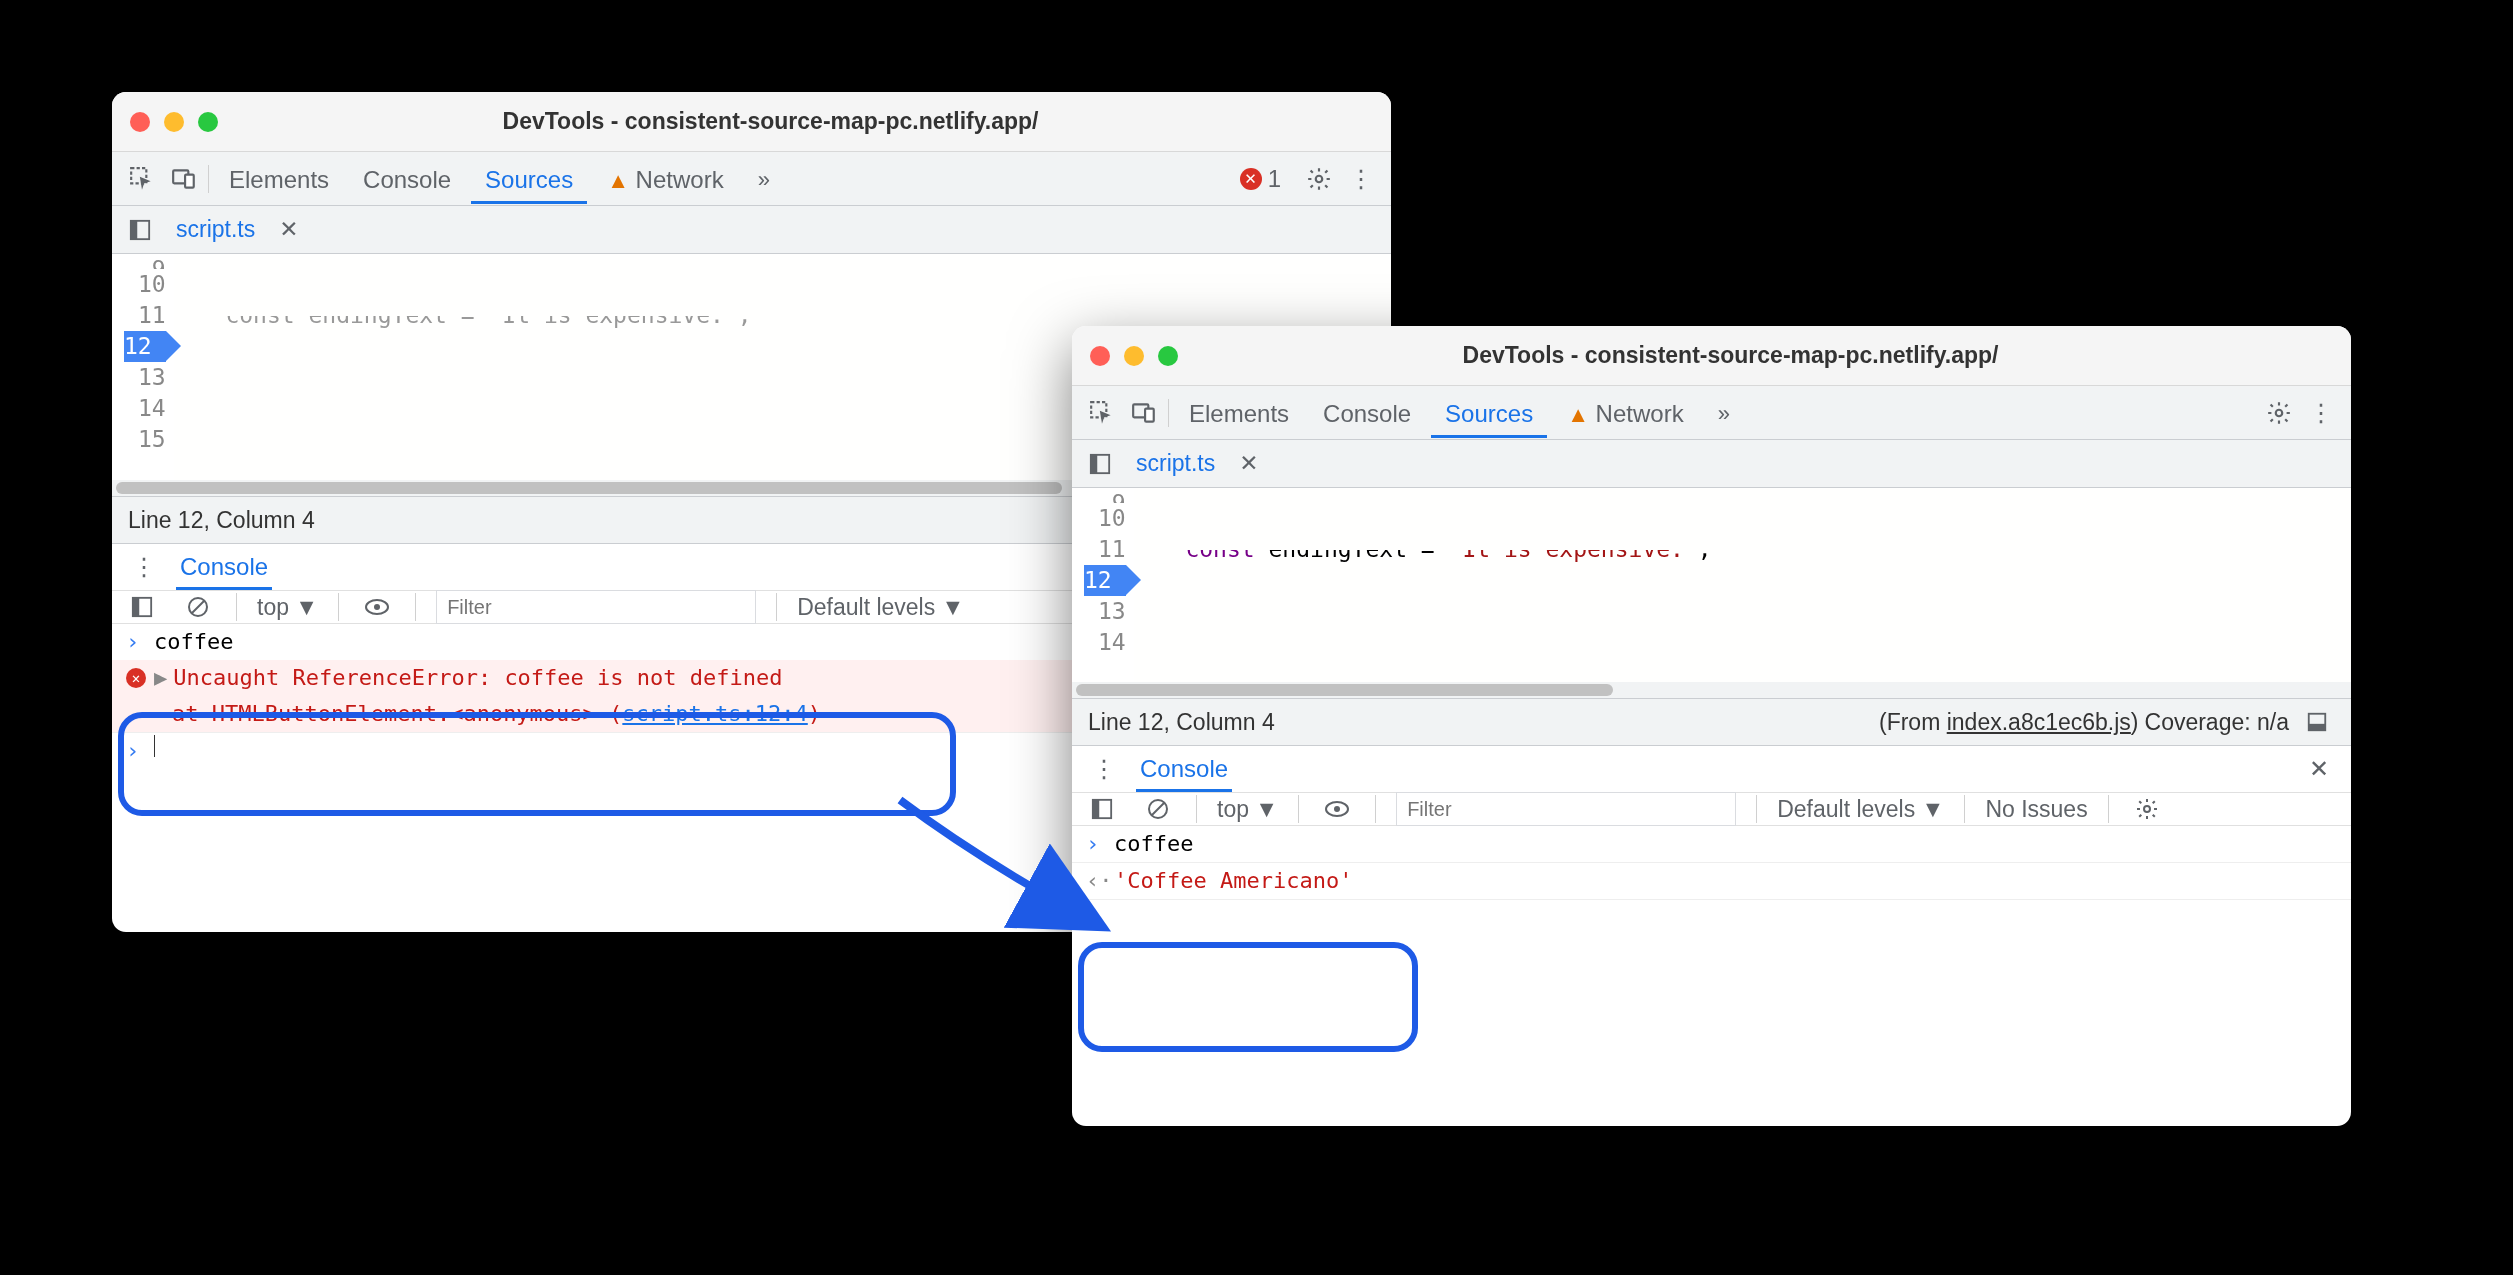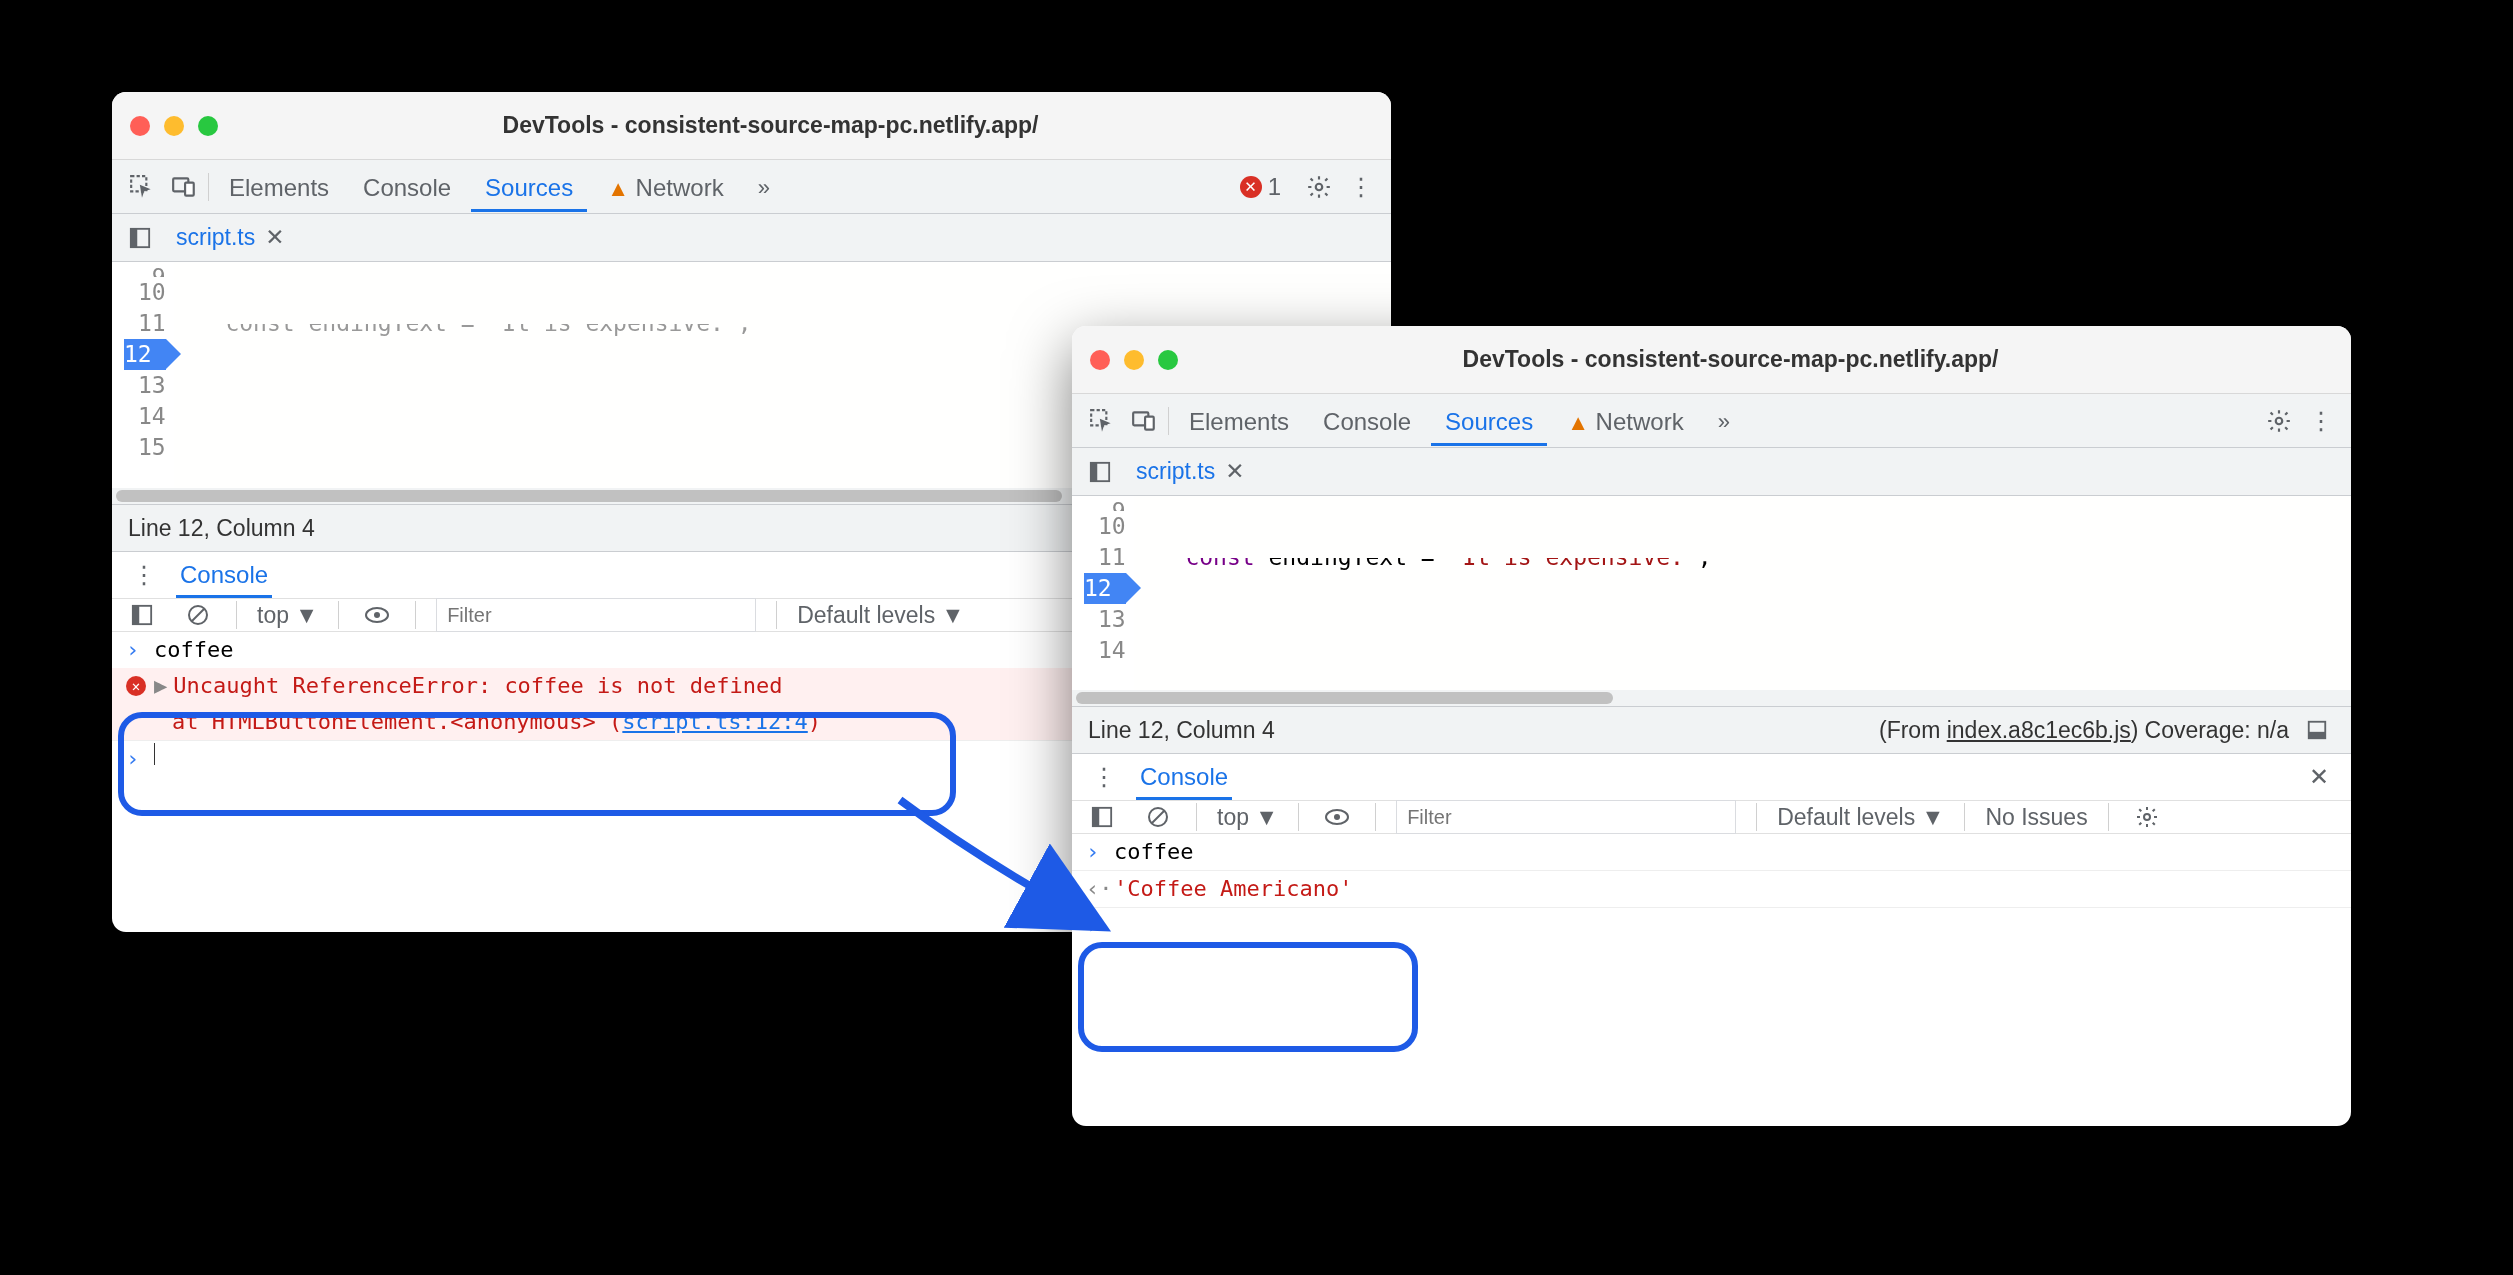--- a/index.html
+++ b/index.html
@@ -12,21 +12,21 @@
   overflow: hidden;
 }
 .window {
   position: absolute;
   background: #fff;
   border-radius: 14px;
   box-shadow: 0 20px 60px rgba(0,0,0,0.5);
   overflow: hidden;
 }
 .titlebar {
-  height: 68px;
+  height: 60px;
   background: #f5f5f5;
   display: flex;
   align-items: center;
   padding: 0 18px;
   border-bottom: 1px solid #d8d8d8;
 }
 .traffic { display: flex; gap: 14px; margin-right: 20px; }
 .dot { width: 20px; height: 20px; border-radius: 50%; }
 .dot.red { background: #ff5f57; }
 .dot.yellow { background: #febc2e; }
@@ -73,21 +73,21 @@
   border-bottom: 1px solid #cacdd1;
   display: flex;
   align-items: center;
   padding: 0 10px;
   font-size: 23px;
   gap: 10px;
 }
 .file-tab {
   display: flex;
   align-items: center;
-  gap: 10px;
+  gap: 24px;
   padding: 6px 8px;
   color: #1a73e8;
 }
 .code-area {
   background: #fffffe;
   display: flex;
   font-family: Menlo, Consolas, monospace;
   font-size: 23px;
   line-height: 31px;
 }

